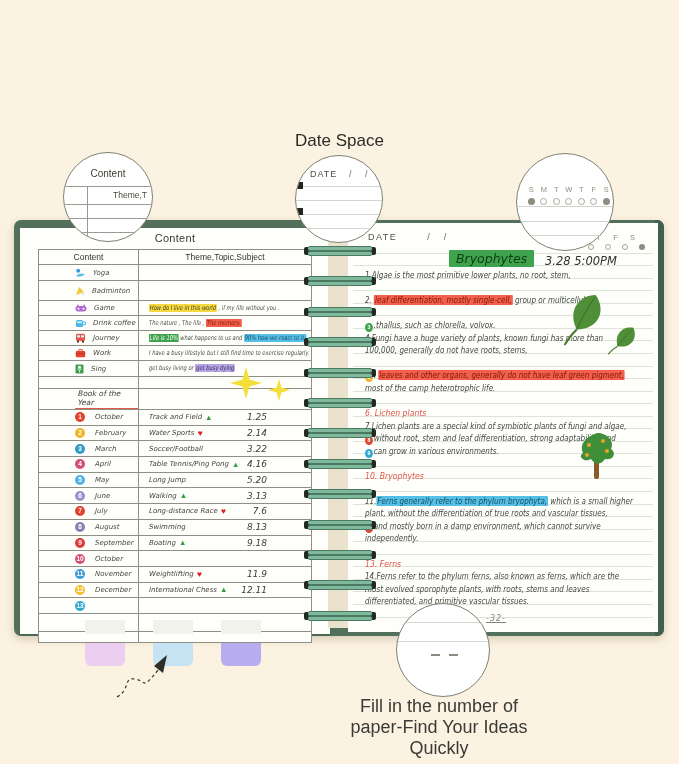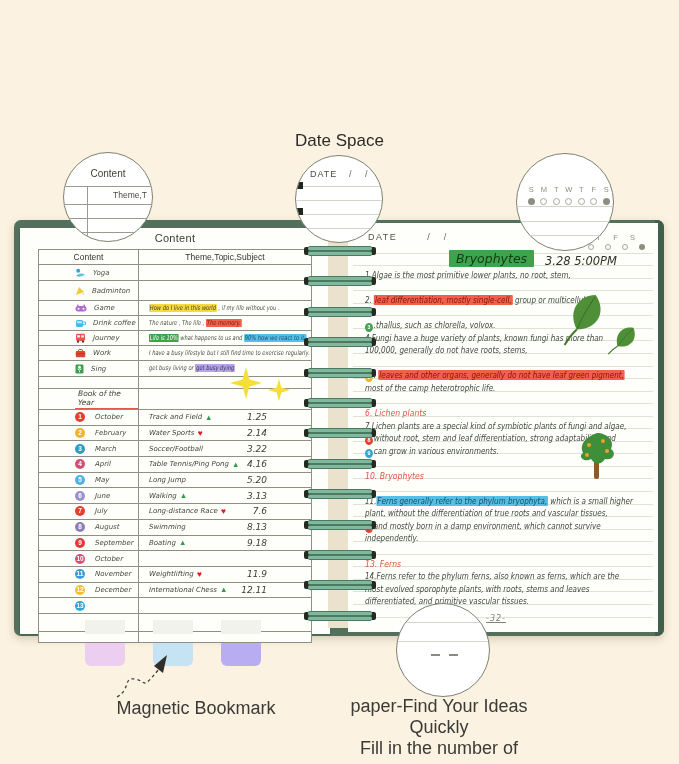--- a/index.html
+++ b/index.html
@@ -555,19 +555,18 @@
     <div class="iline soft" style="top:18px"></div>
     <div class="iline soft" style="top:37px"></div>
     <div class="ip-dash" style="left:34px"></div>
     <div class="ip-dash" style="left:52px"></div>
   </div>
 
   <svg class="bm-arrow" width="85" height="60" viewBox="0 0 85 60">
     <path d="M12 52 C26 44 18 32 30 34 C42 36 36 46 54 24" fill="none" stroke="#3c3c38" stroke-width="1.3" stroke-dasharray="3 3"></path>
     <polygon points="62,10 49,21 58,28" fill="#2e2e2a"></polygon>
   </svg>
-  <div class="bm-label">Magnetic Bookmark</div>
   <div class="fill-label">
+    <div>Fill in the number of</div>
     <div>paper-Find Your Ideas Quickly</div>
-    <div>Fill in the number of</div>
   </div>
 
 </div>
 
 </body></html>

